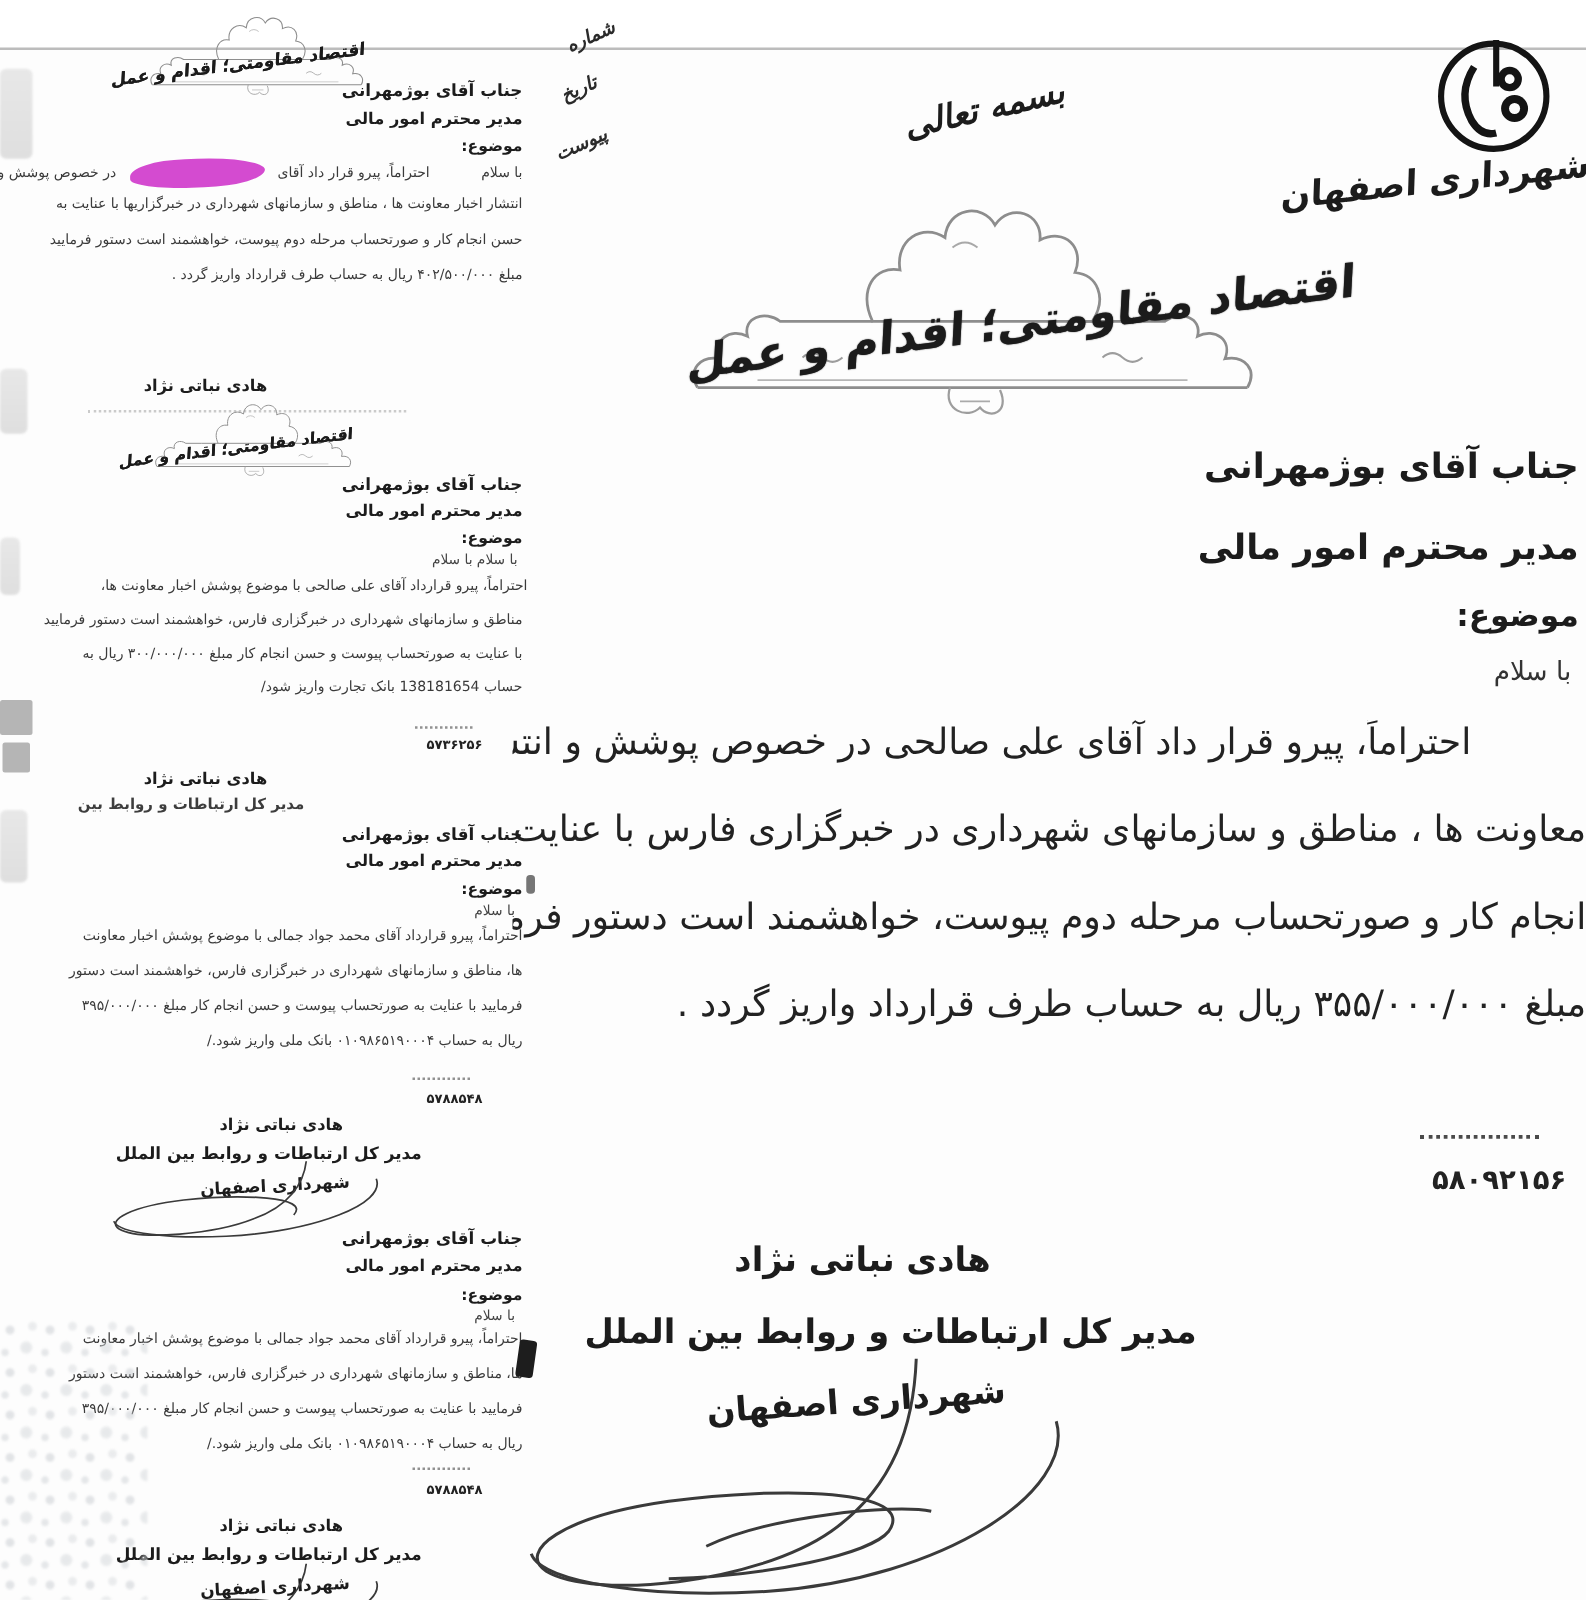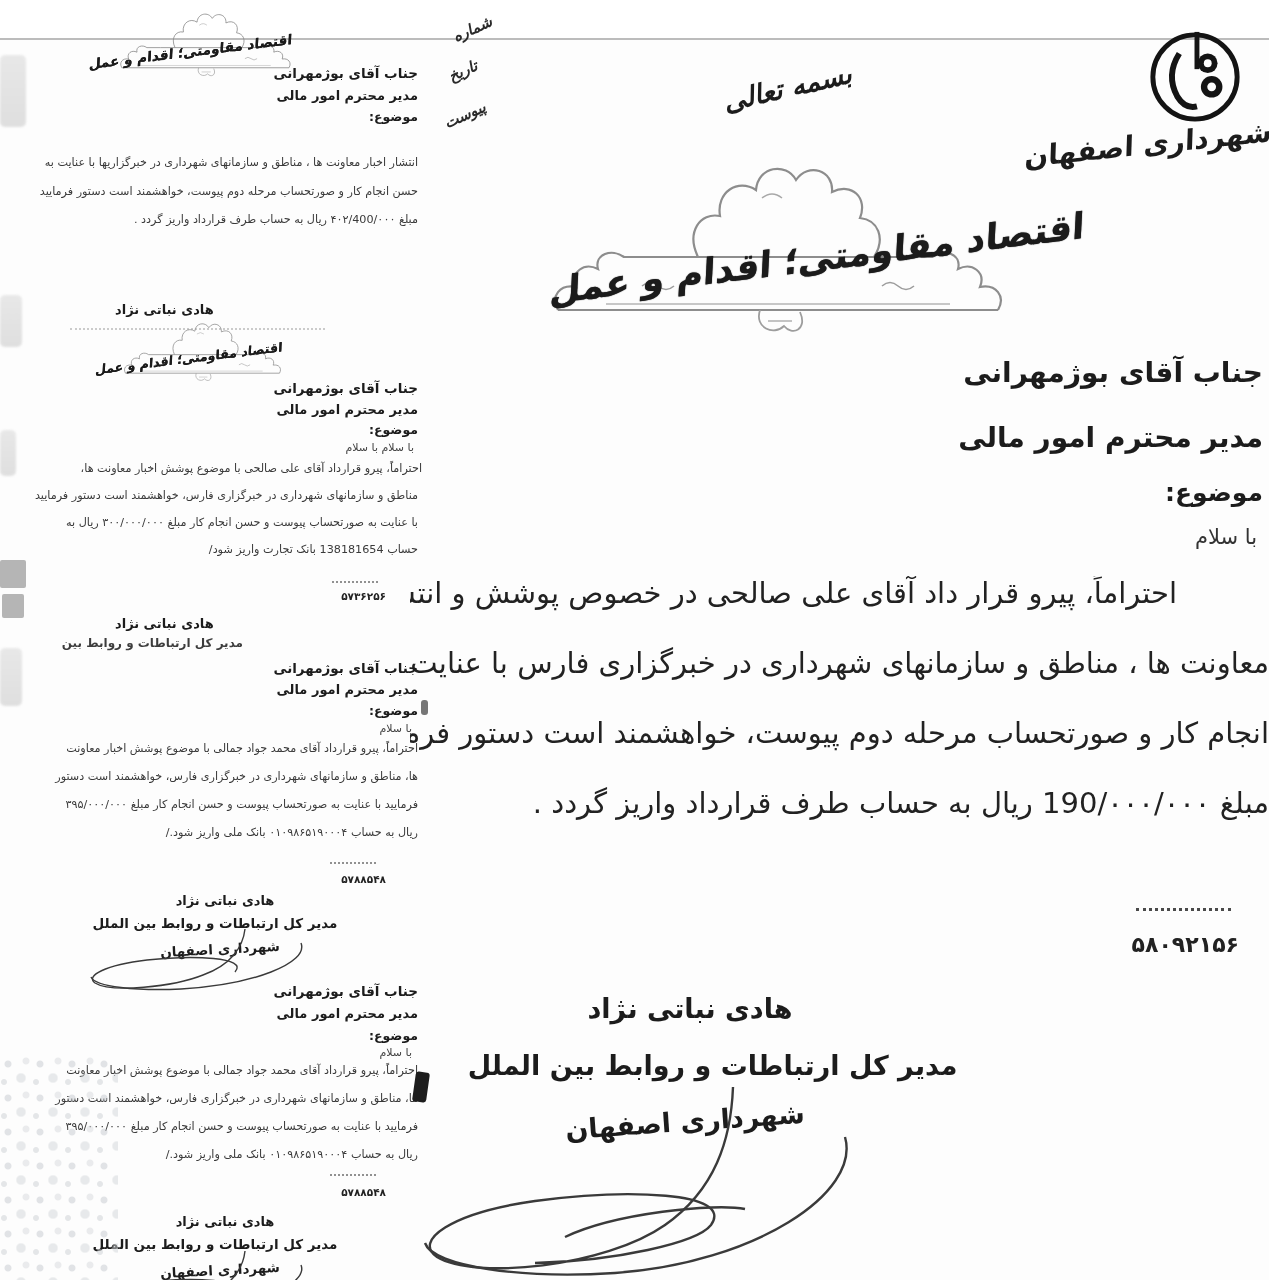--- a/index.html
+++ b/index.html
@@ -123,25 +123,25 @@
 
   <div class="abs rtl nowrap m-rname" style="right:6px;top:356px;">جناب آقای بوژمهرانی</div>
   <div class="abs rtl nowrap m-rtitle" style="right:6px;top:421px;">مدیر محترم امور مالی</div>
   <div class="abs rtl nowrap m-subject" style="right:6px;top:478px;">موضوع:</div>
   <div class="abs rtl nowrap m-salu" style="right:12px;top:525px;">با سلام</div>
 
   <div class="abs m-body" style="left:410px;right:0;top:576px;height:290px;">
     <div class="m-line" style="padding-left:0;padding-right:92px;">احتراماً، پیرو قرار داد آقای علی صالحی در خصوص پوشش و انتشار</div>
     <div class="m-line">معاونت ها ، مناطق و سازمانهای شهرداری در خبرگزاری فارس با عنایت بـ</div>
     <div class="m-line">انجام کار و صورتحساب مرحله دوم پیوست، خواهشمند است دستور فرمایـ</div>
-    <div class="m-line">مبلغ 190/۰۰۰/۰۰۰ ریال به حساب طرف قرارداد واریز گردد .</div>
+    <div class="m-line">مبلغ ۳۵۵/۰۰۰/۰۰۰ ریال به حساب طرف قرارداد واریز گردد .</div>
   </div>
 
   <div class="abs dotline" style="right:38px;top:908px;"></div>
-  <div class="abs rtl nowrap refnum-main" style="right:30px;top:932px;">۵۸۰۹۲۱۵۶</div>
+  <div class="abs rtl nowrap refnum-main" style="right:16px;top:932px;">۵۸۰۹۲۱۵۶</div>
 
   <div class="abs rtl m-sig center" style="left:560px;top:993px;width:260px;">هادی نباتی نژاد</div>
   <div class="abs rtl m-sig center nowrap" style="left:425px;top:1050px;width:575px;">مدیر کل ارتباطات و روابط بین الملل</div>
   <div class="abs rtl m-sig center nowrap" style="left:510px;top:1106px;width:350px;transform:rotate(-4deg);">شهرداری اصفهان</div>
   <div class="abs" style="left:415px;top:1085px;width:480px;height:195px;">
     <svg viewBox="0 0 480 195" width="480" height="195" fill="none" stroke="#3a3a3a" stroke-width="2.4">
       <path d="M318,2 C316,55 300,105 250,140 C190,182 60,195 22,172 C-2,156 35,128 120,116 C210,104 320,106 296,140 C282,158 200,176 120,178"></path>
       <path d="M430,52 C446,108 340,178 200,188 C110,194 18,182 10,158"></path>
       <path d="M150,152 C200,128 300,118 330,124"></path>
     </svg>
@@ -150,23 +150,30 @@
   <div class="mini rtl" style="left:30px;top:10px;height:280px;">
     <div class="stamp stamp-sm" style="left:88px;top:0;transform:scale(0.38);">
       <svg viewBox="0 0 460 185">
           <use href="#medal"></use>
         </svg>
       <span class="stxt">اقتصاد مقاومتی؛ اقدام و عمل</span>
     </div>
     <div class="abs rname" style="right:4px;top:55px;">جناب آقای بوژمهرانی</div>
     <div class="abs rtitle" style="right:4px;top:78px;">مدیر محترم امور مالی</div>
     <div class="abs subj" style="right:4px;top:99px;">موضوع:</div>
+    <div class="abs bl" style="right:4px;top:117px;left:0;">
+      <span>با سلام</span>
+      <span style="display:inline-block;width:34px;"></span>
+      <span>احتراماً، پیرو قرار داد آقای</span>
+      <span class="redaction"></span>
+      <span>در خصوص پوشش و</span>
+    </div>
     <div class="abs bl" style="right:4px;top:146px;text-align:right;">انتشار اخبار معاونت ها ، مناطق و سازمانهای شهرداری در خبرگزاریها با عنایت به</div>
     <div class="abs bl" style="right:4px;top:175px;">حسن انجام کار و صورتحساب مرحله دوم پیوست، خواهشمند است دستور فرمایید</div>
-    <div class="abs bl" style="right:4px;top:203px;">مبلغ ۴۰۲/400/۰۰۰ ریال به حساب طرف قرارداد واریز گردد .</div>
+    <div class="abs bl" style="right:4px;top:203px;">مبلغ ۴۰۲/۵۰۰/۰۰۰ ریال به حساب طرف قرارداد واریز گردد .</div>
   </div>
 
   <div class="mini rtl" style="left:30px;top:300px;height:312px;">
     <div class="abs signame" style="left:85px;top:2px;">هادی نباتی نژاد</div>
     <div class="abs faintdots" style="left:40px;top:28px;width:255px;"></div>
     <div class="stamp stamp-sm" style="left:92px;top:20px;transform:scale(0.35);">
       <svg viewBox="0 0 460 185">
           <use href="#medal"></use>
         </svg>
       <span class="stxt">اقتصاد مقاومتی؛ اقدام و عمل</span>

